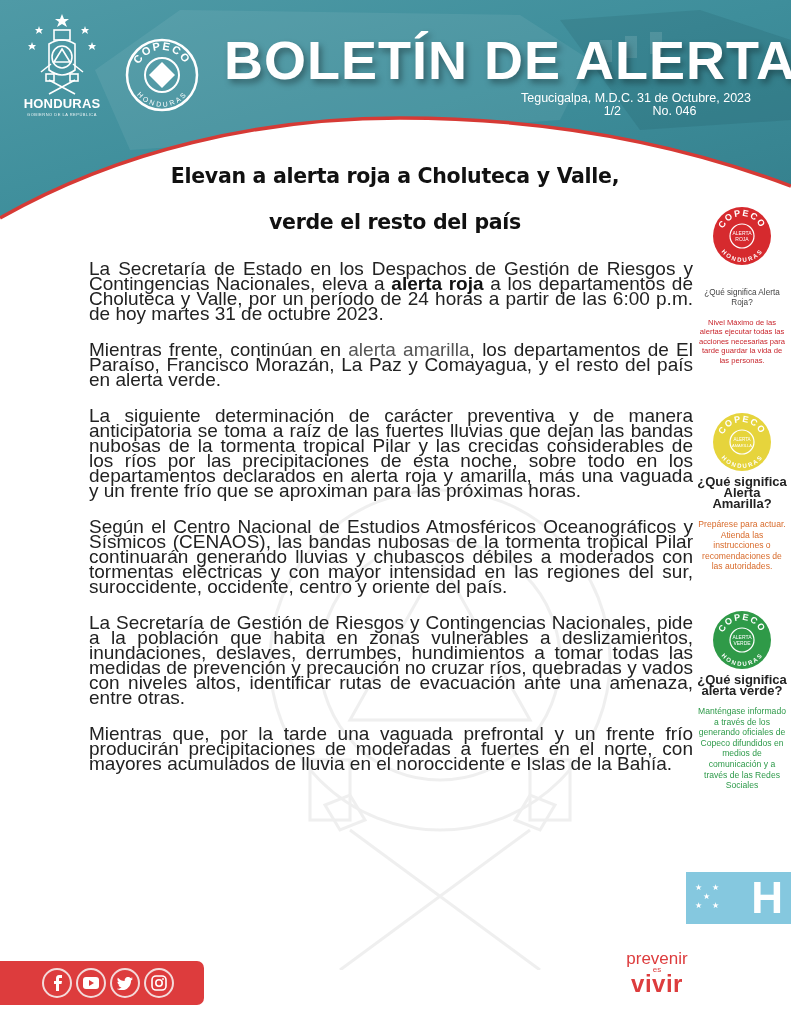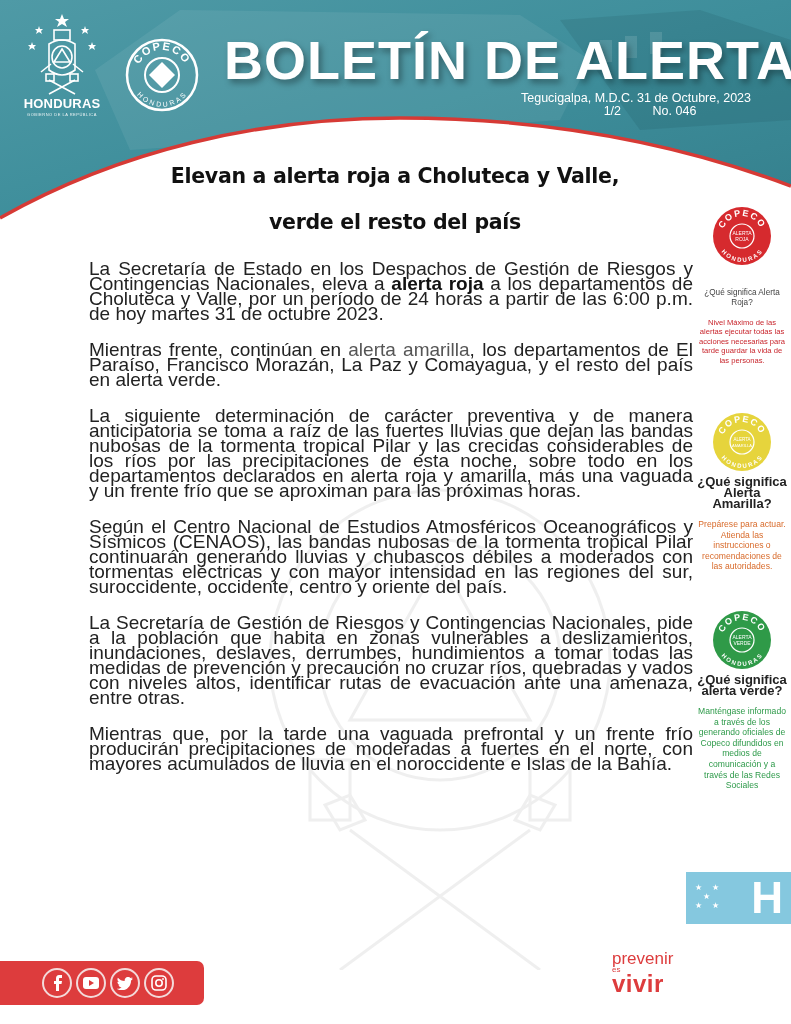--- a/index.html
+++ b/index.html
@@ -39,21 +39,21 @@
   .a-yellow { font-size: 8.6px; color: #d86a2a; line-height: 10.6px; margin-top: 10px; }
   .a-green { font-size: 8.6px; color: #2e9a4a; line-height: 10.6px; margin-top: 10px; }
 
   
   .flag { position: absolute; left: 686px; top: 872px; width: 105px; height: 52px; background: #85c8df; }
   .flag .h { position: absolute; right: 8px; top: 4px; font-family: "Liberation Sans", sans-serif; font-weight: 700; font-size: 44px; line-height: 44px; color: #fff; }
   .flag .st { position: absolute; color: #fff; font-size: 8px; line-height: 8px; }
   .social { position: absolute; left: 0; top: 961px; width: 204px; height: 44px; background: #dd3c3d; border-radius: 0 7px 7px 0; }
   .social-icons { position: absolute; left: 42px; top: 7px; display: flex; gap: 4px; }
   .sicon { width: 30px; height: 30px; border: 2px solid #f3dada; border-radius: 50%; display: flex; align-items: center; justify-content: center; color: #fff; }
-  .slogan { position: absolute; left: 612px; top: 951px; width: 90px; text-align: left; color: #dd3c3d; font-family: "Liberation Sans", sans-serif; }
+  .slogan { position: absolute; left: 612px; top: 951px; width: 90px; text-align: center; color: #dd3c3d; font-family: "Liberation Sans", sans-serif; }
   .slogan .l1 { font-size: 17px; line-height: 16px; }
   .slogan .l2 { font-size: 8px; line-height: 6px; }
   .slogan .l3 { font-size: 24px; font-weight: 700; line-height: 22px; letter-spacing: 0.5px; }
 </style>
 </head>
 <body>
 
 <div class="banner">
   <svg class="banner-bg" width="791" height="230" viewBox="0 0 791 230">
     <defs>

